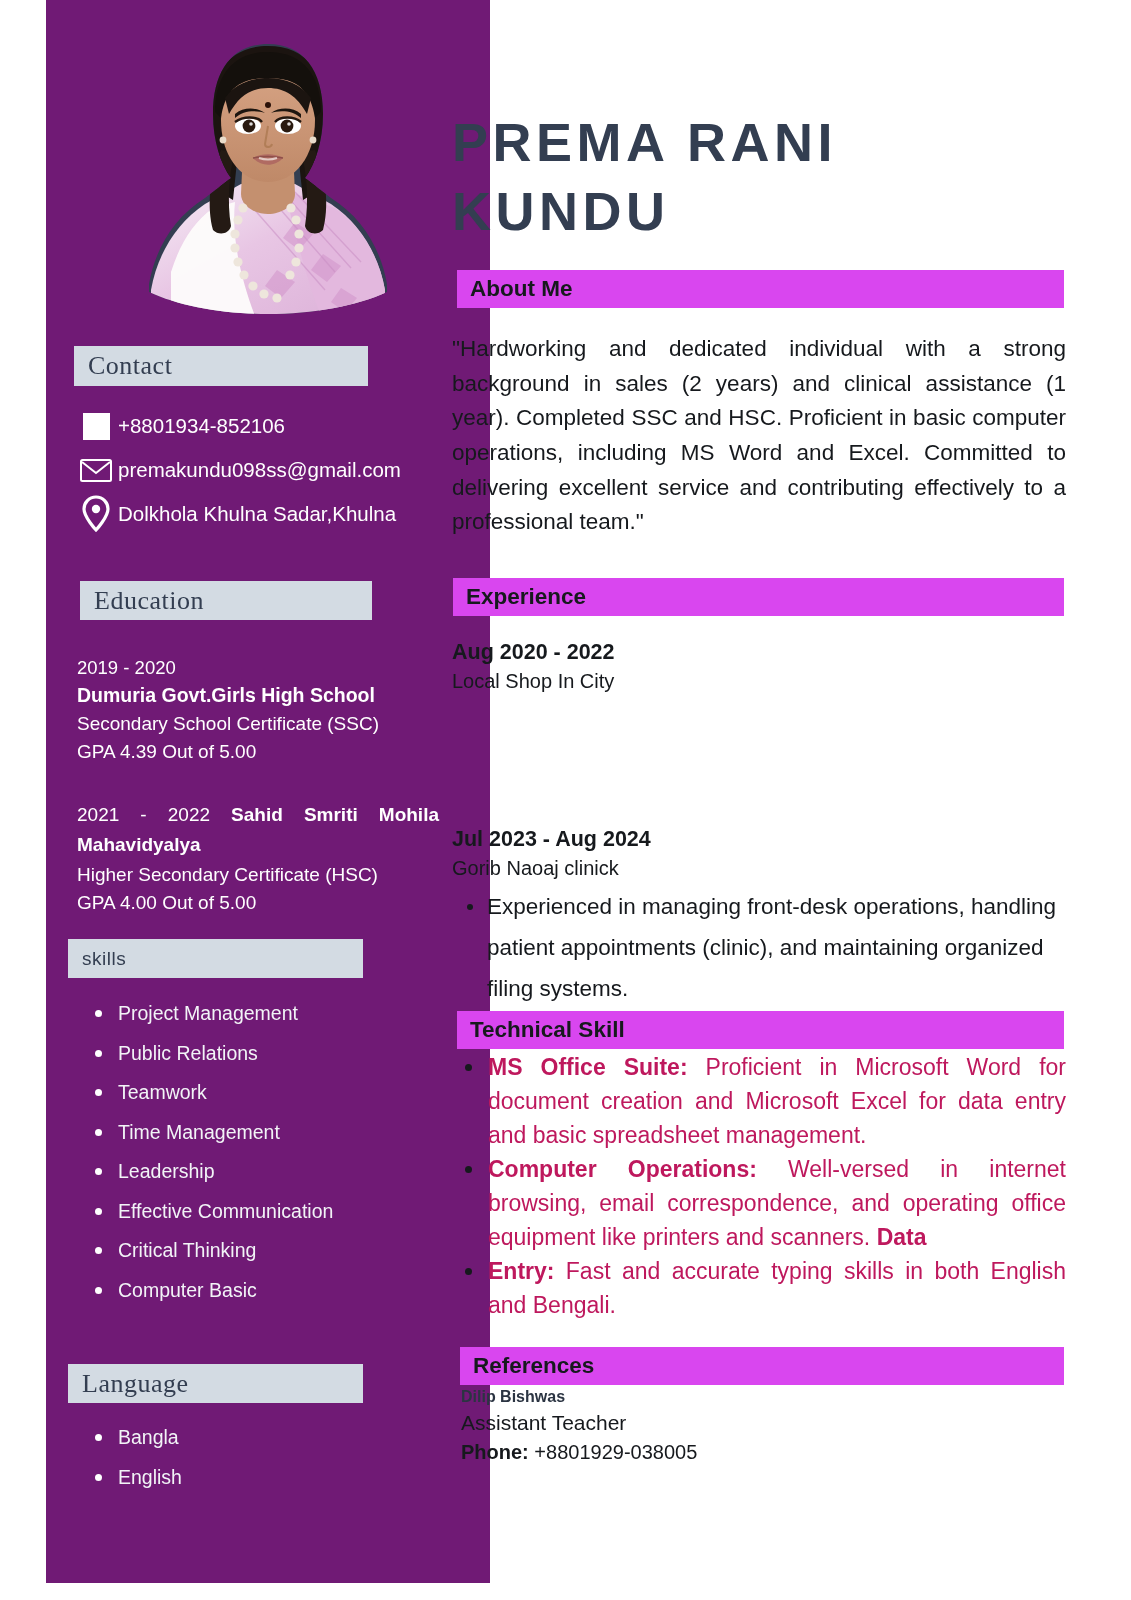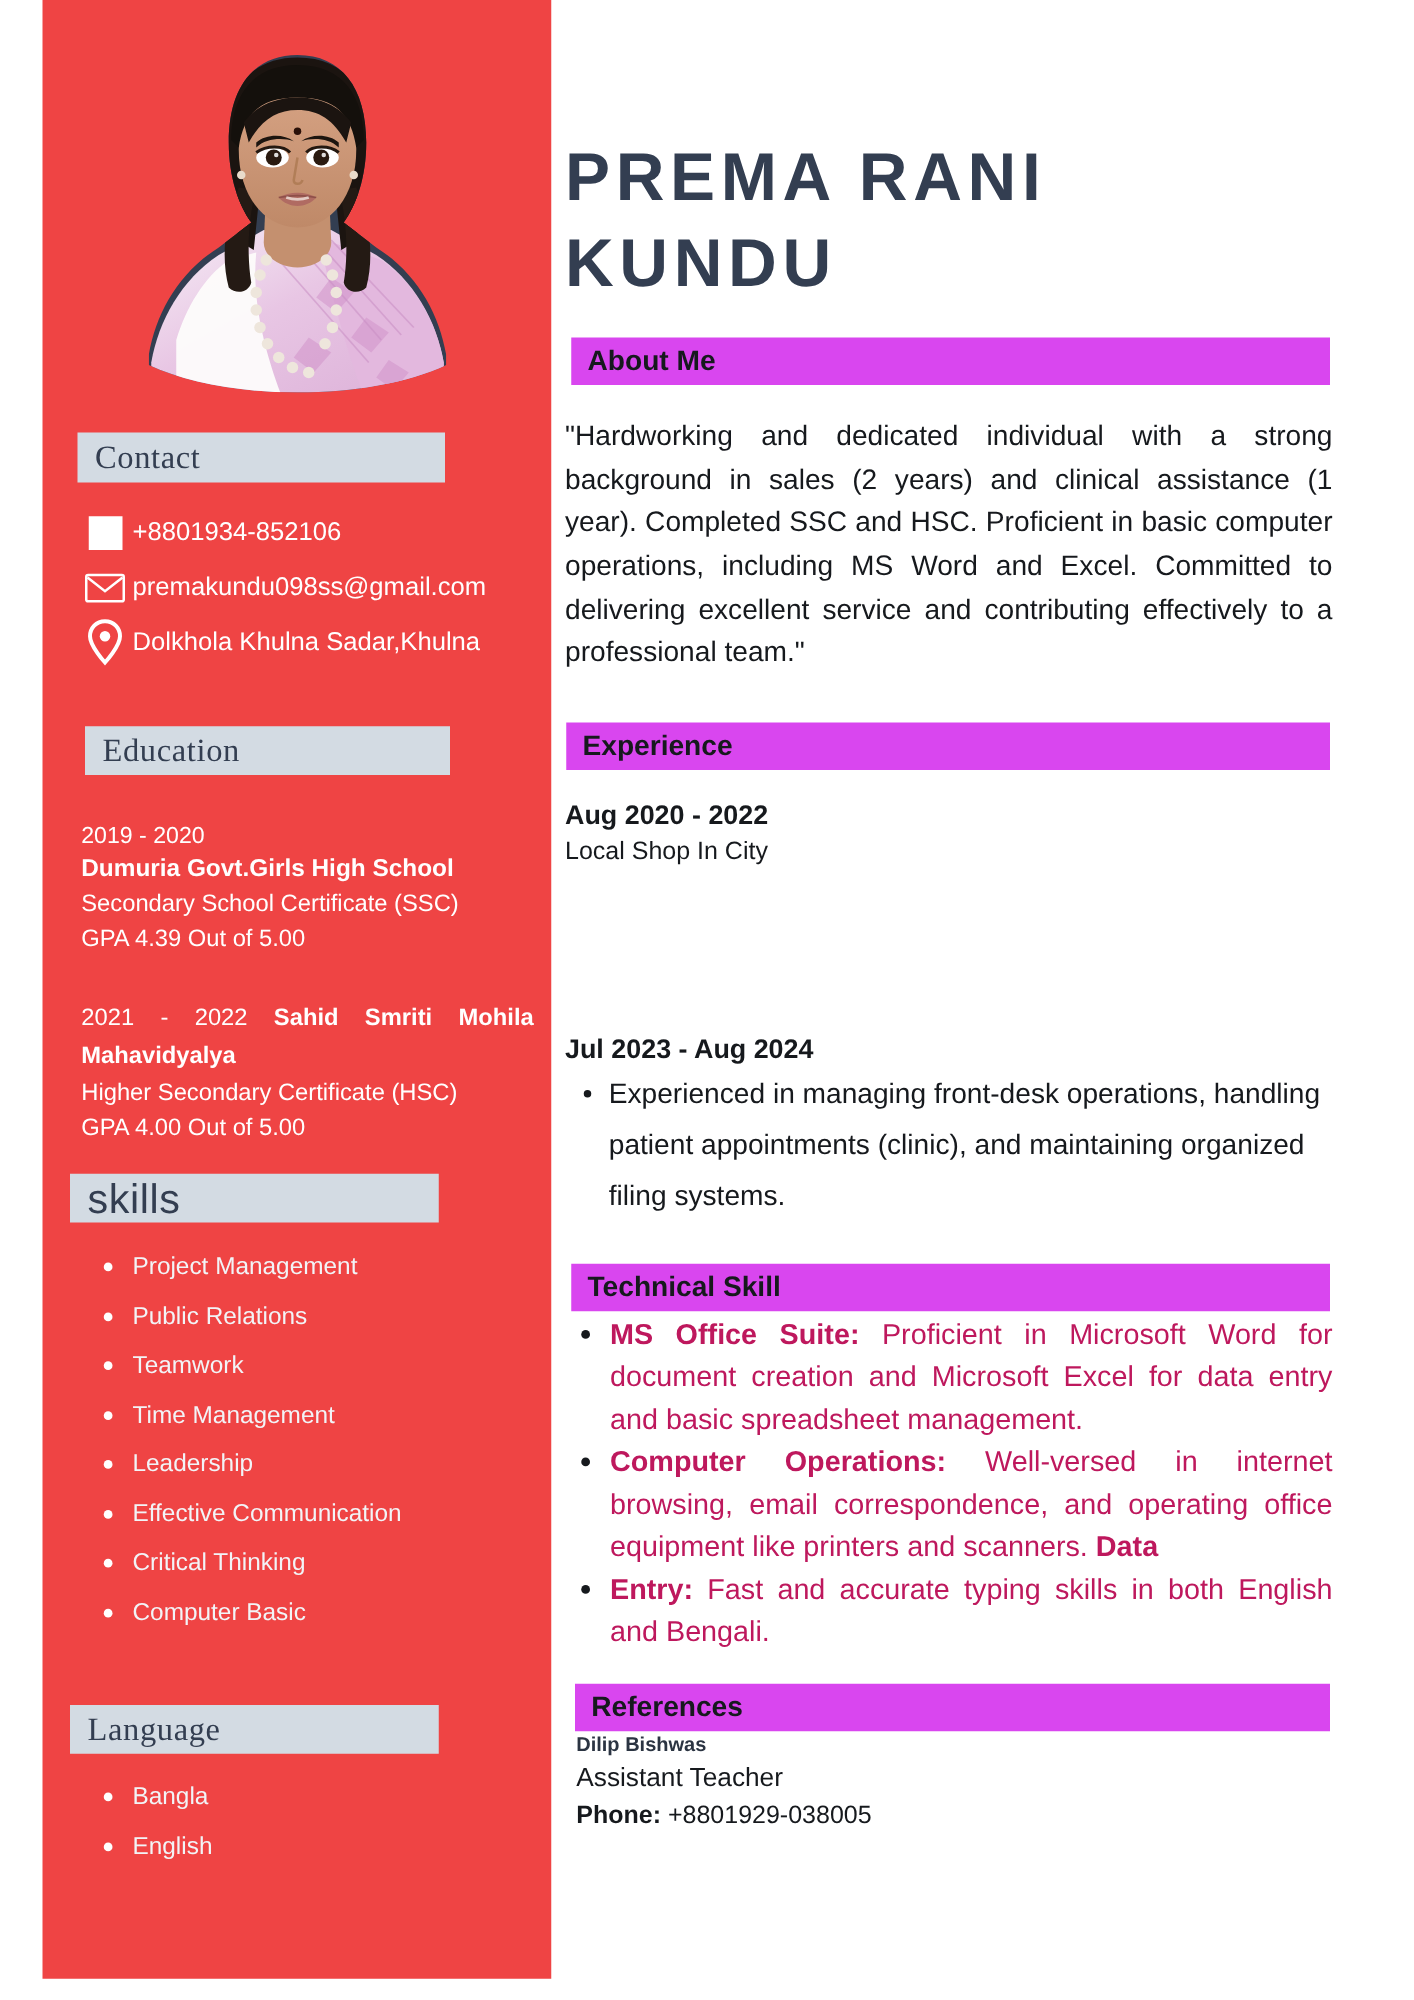--- a/index.html
+++ b/index.html
@@ -11,23 +11,23 @@
   .page {
     position: relative;
     width: 1131px; height: 1600px;
     background: #ffffff;
     overflow: hidden;
   }
 
   
   .sidebar {
     position: absolute;
-    left: 34px; top: 0px;
-    width: 407px; height: 1583px;
-    background: #ef4444;
+    left: 46px; top: 0px;
+    width: 444px; height: 1583px;
+    background: #701a75;
     color: #ffffff;
   }
 
   .photo-wrap {
     position: absolute;
     left: 50%;
     transform: translateX(-50%);
     top: 22px;
     width: 266px; height: 294px;
   }
@@ -36,21 +36,21 @@
     overflow: hidden;
   }
   .photo svg { display:block; width: 266px; height: 294px; }
 
   .side-bar-head {
     position: absolute;
     background: #d3dbe3;
     color: #333e51;
     display: flex;
     align-items: center;
-    font-size: 33px;
+    font-size: 19px;
     letter-spacing: 0.5px;
     padding-left: 14px;
   }
   .side-bar-head.serifish { font-family: "Liberation Serif", serif; font-size: 26px; }
 
   #bar-contact  { left: 28px;  top: 346px;  width: 294px; height: 40px; }
   #bar-education{ left: 34px;  top: 581px;  width: 292px; height: 39px; }
   #bar-skills   { left: 22px;  top: 939px;  width: 295px; height: 39px; }
   #bar-language { left: 22px;  top: 1364px; width: 295px; height: 39px; }
 
@@ -440,20 +440,21 @@
 
     <div class="sec-head" id="h-exp">Experience</div>
 
     <div class="exp" id="exp-0">
       <div class="exp-date">Aug 2020 - 2022</div>
       <div class="exp-org">Local Shop In City</div>
     </div>
 
     <div class="exp" id="exp-1">
       <div class="exp-date">Jul 2023 - Aug 2024</div>
+      <div class="exp-org">Gorib Naoaj clinick</div>
       <ul class="exp-list wide">
         <li>Experienced in managing front-desk operations, handling patient appointments (clinic), and maintaining organized filing systems.</li>
       </ul>
     </div>
 
     <div class="sec-head" id="h-tech">Technical Skill</div>
 
     <ul class="tech-list">
       <li>
         <b>MS Office Suite:</b><span> Proficient in Microsoft Word for document creation and Microsoft Excel for data entry and basic spreadsheet management.</span>

